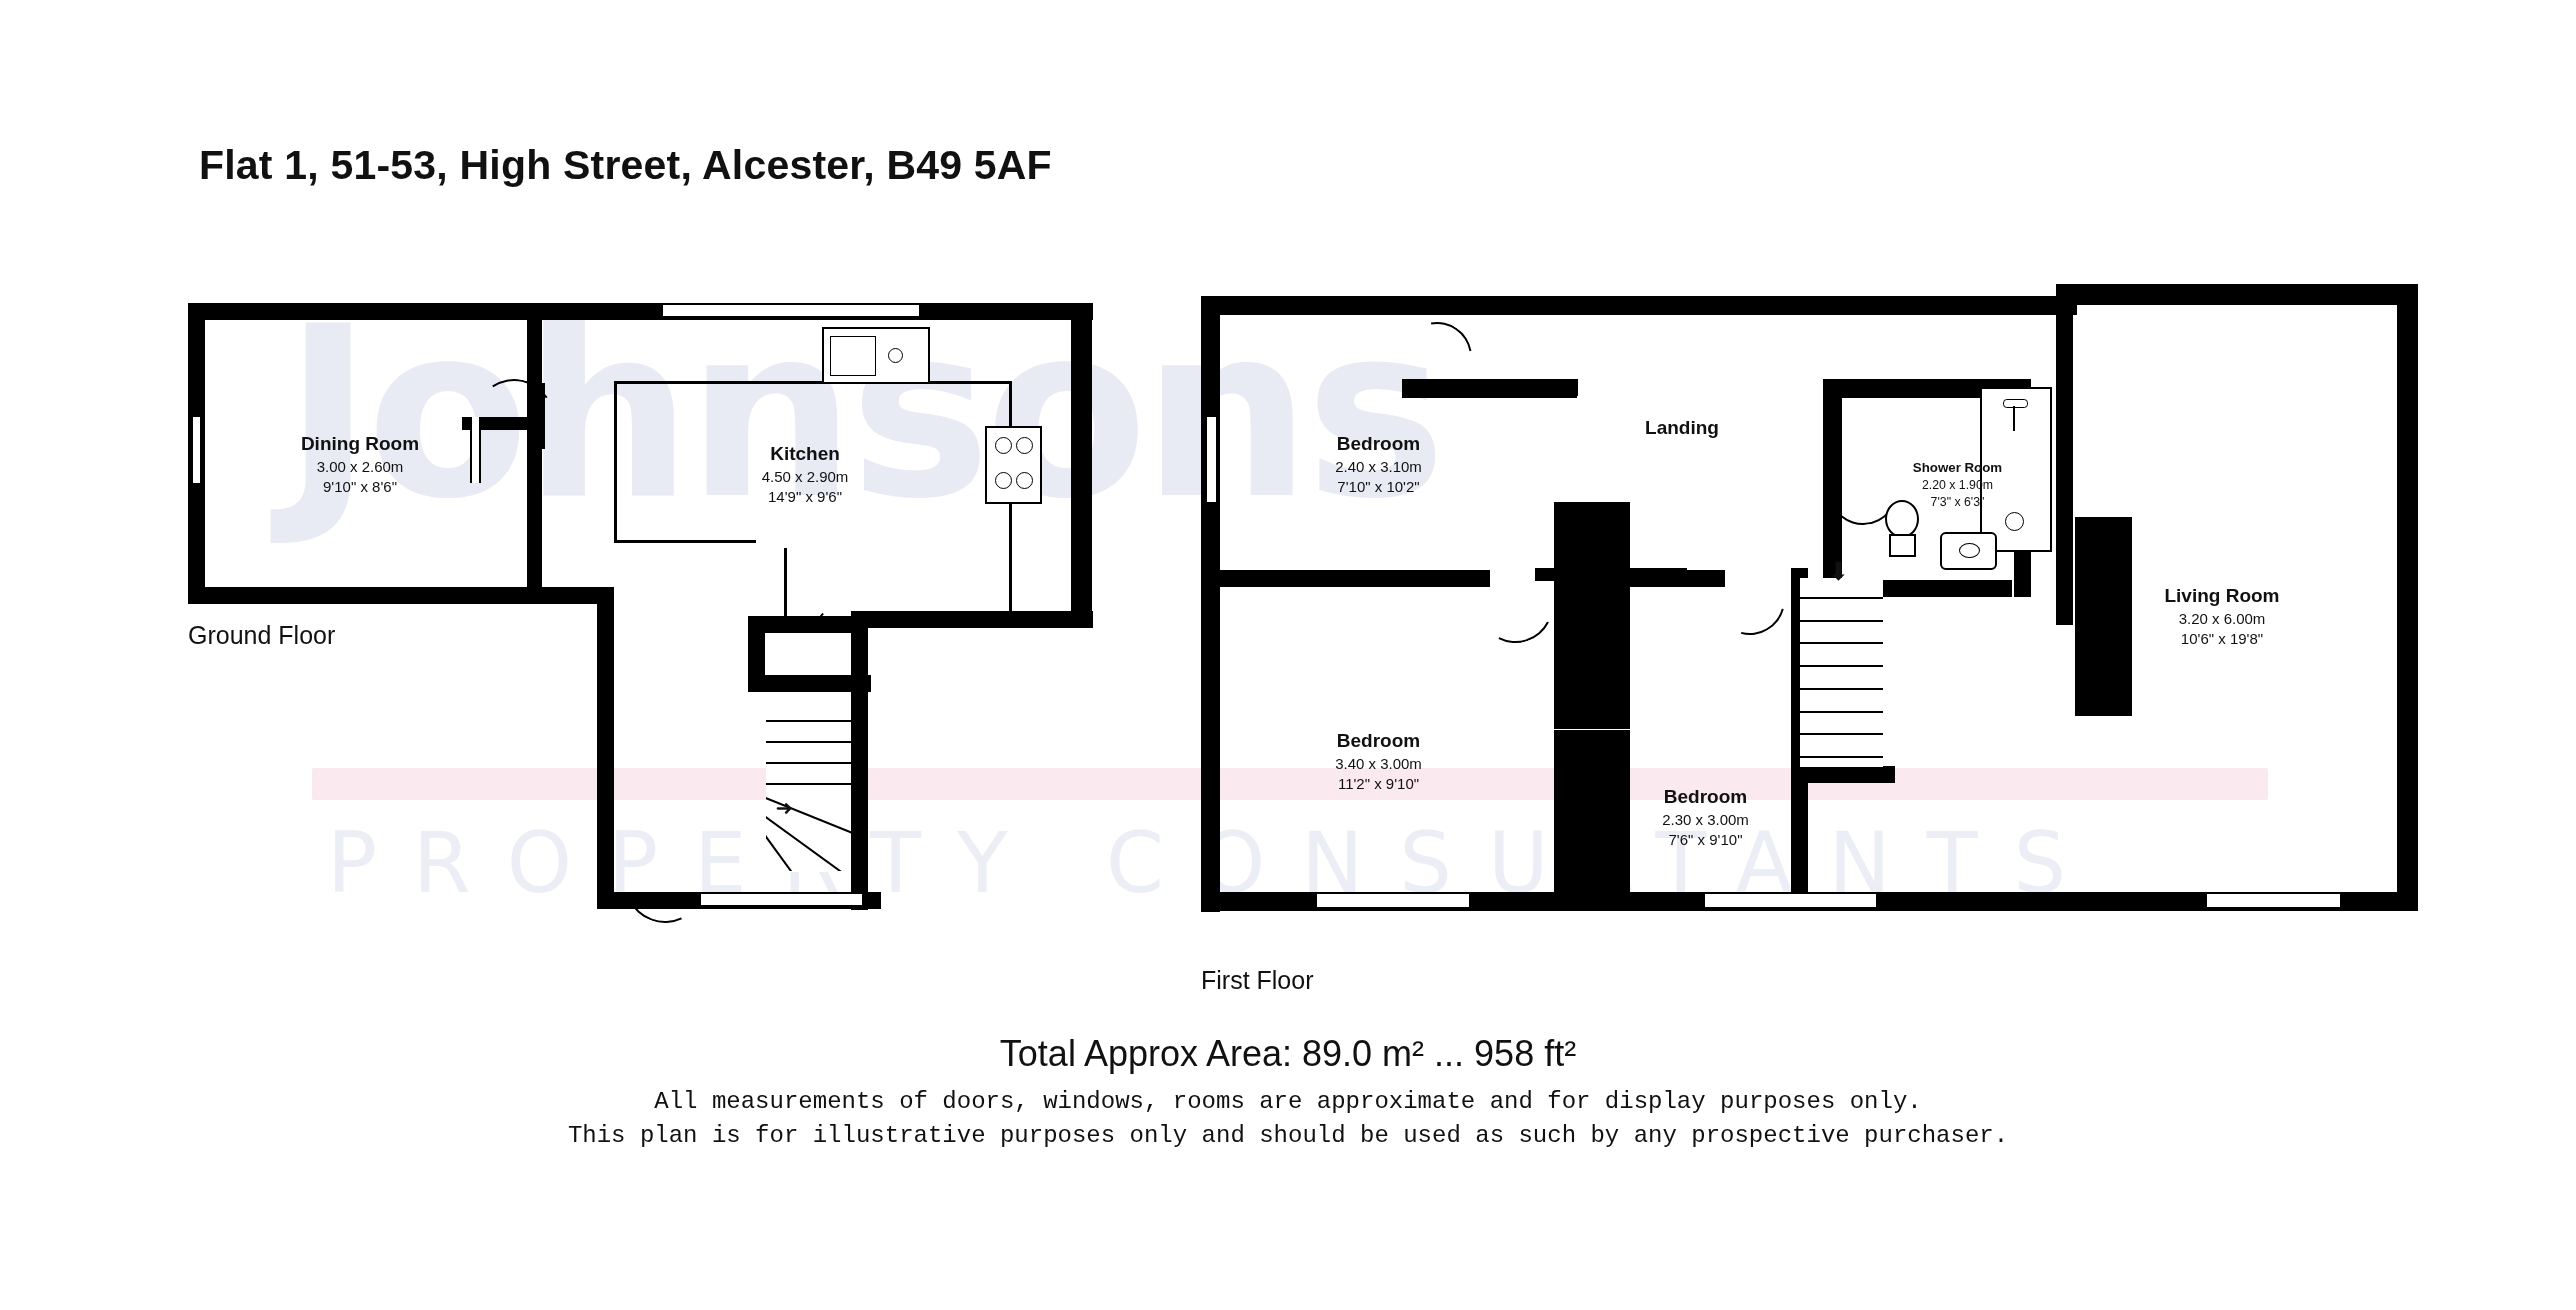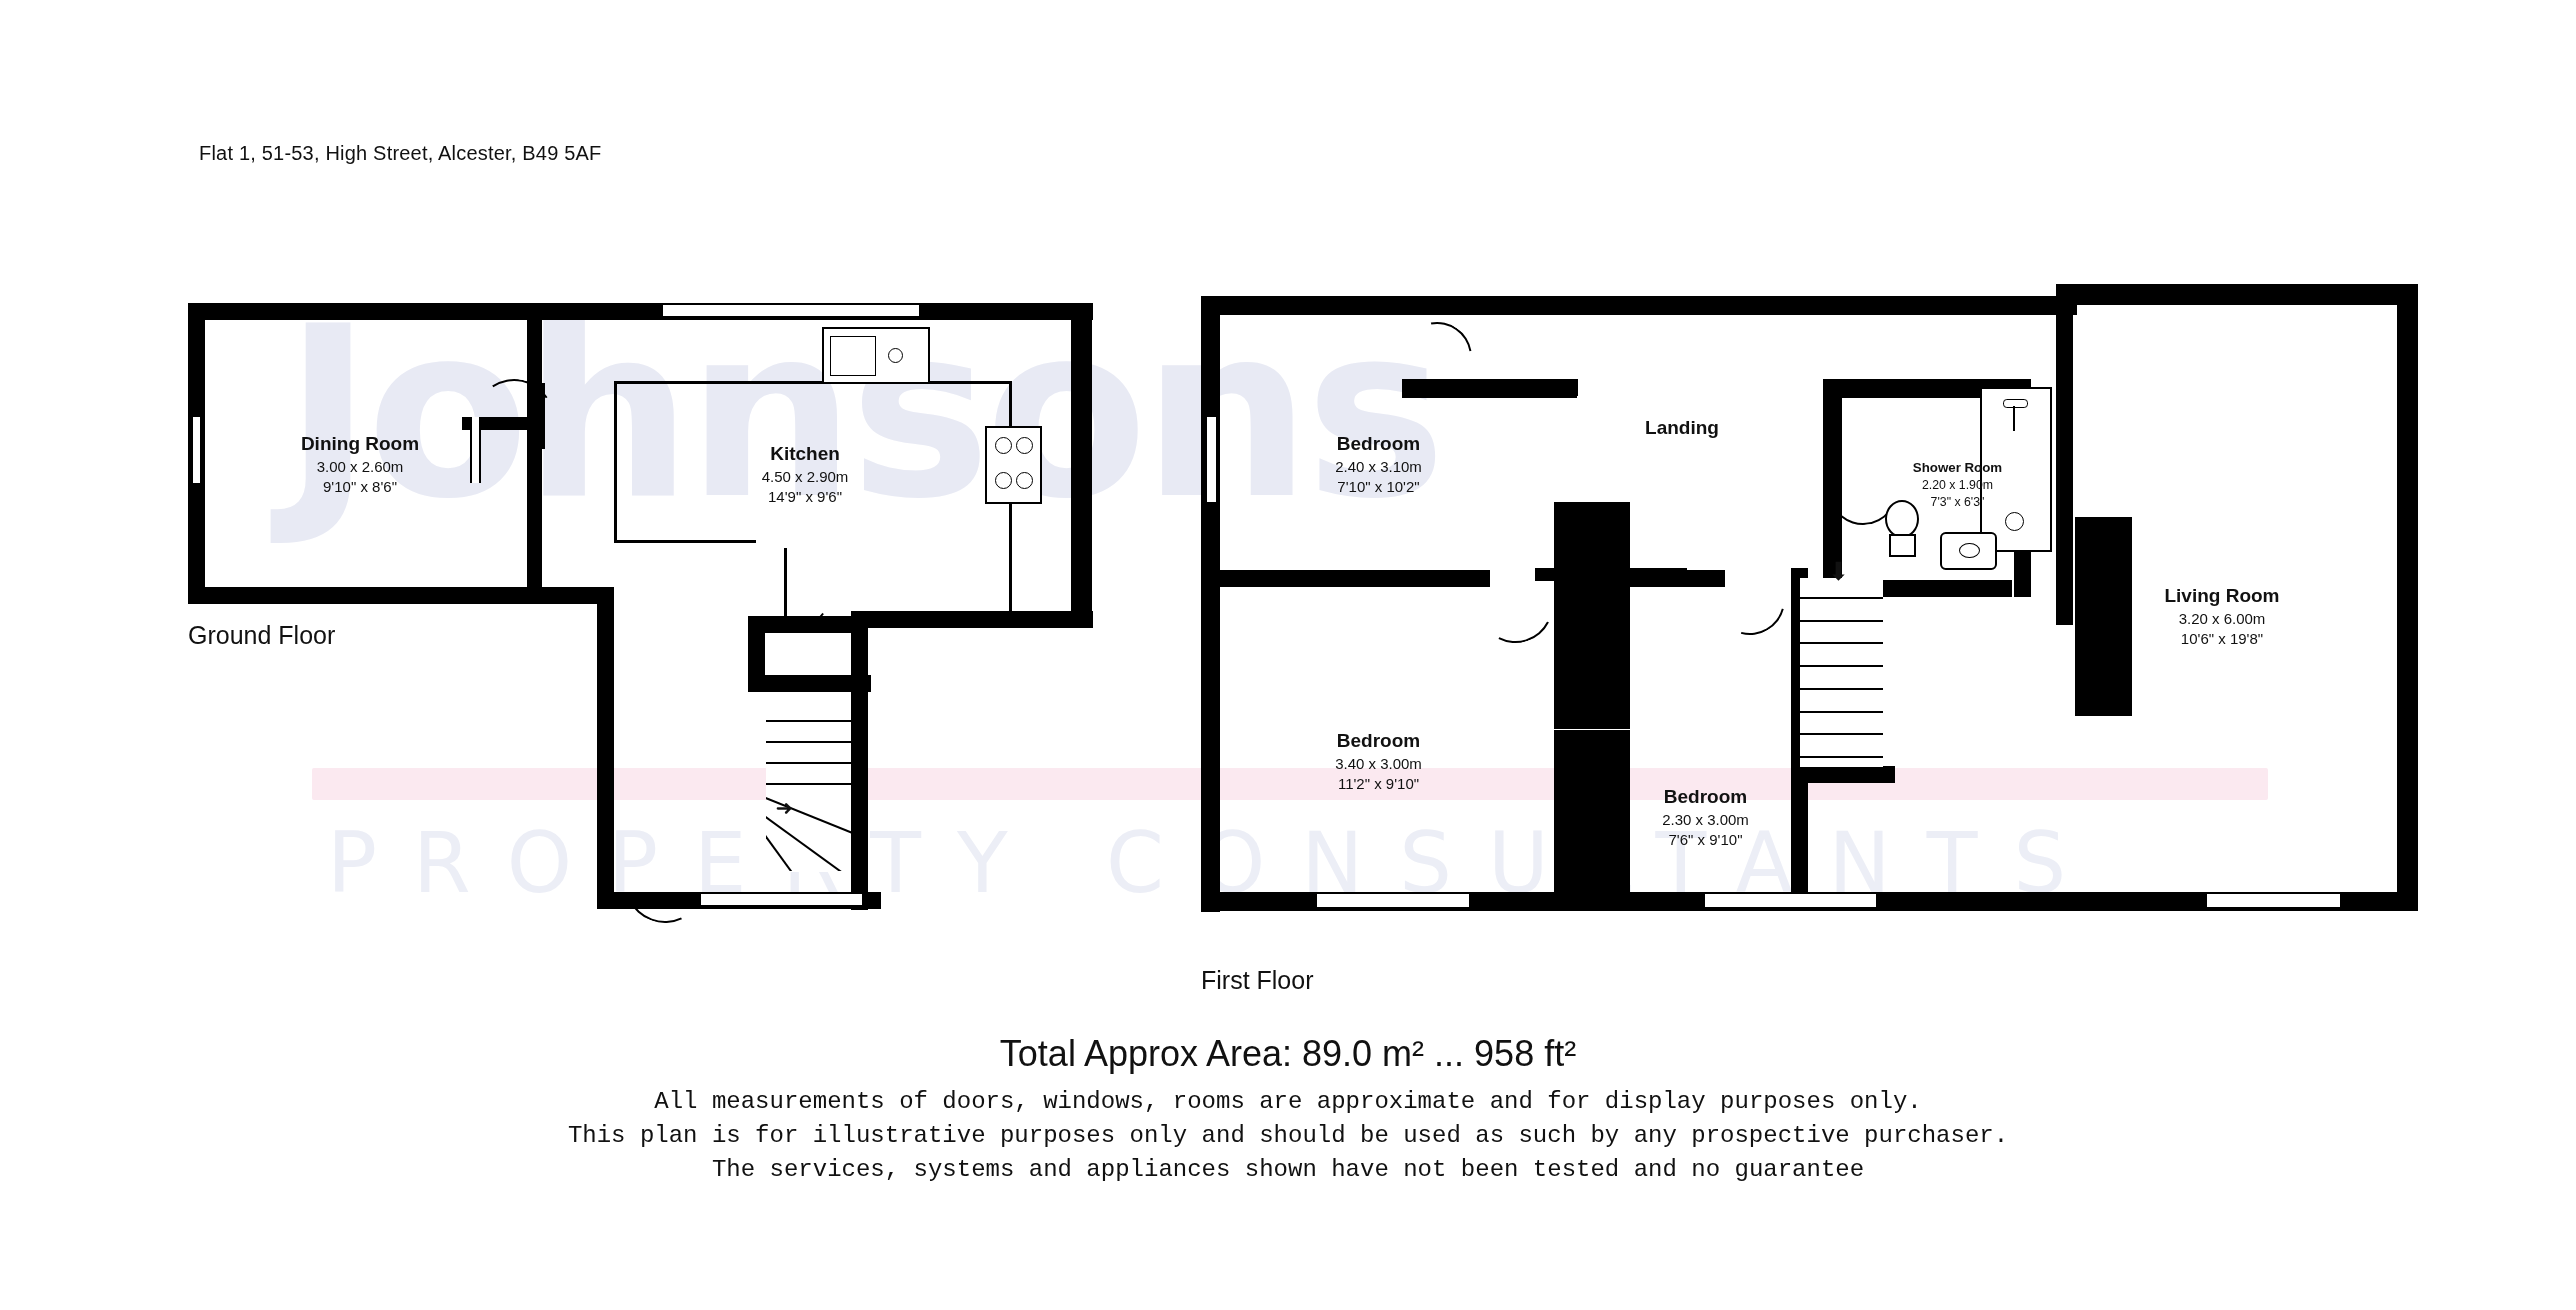--- a/index.html
+++ b/index.html
@@ -20,22 +20,22 @@
     left: 0; top: 0;
     width: 2576px;
     height: 1310px;
   }
 
   
   #title {
     position: absolute;
     left: 199px;
     top: 142px;
-    font-size: 20px;
-    font-weight: normal;
+    font-size: 41px;
+    font-weight: bold;
     letter-spacing: 0.2px;
     white-space: nowrap;
   }
 
   
   #watermark {
     position: absolute;
     left: 284px;
     top: 275px;
     width: 1999px;
@@ -318,17 +318,16 @@
       <span class="dm">2.30 x 3.00m</span>
       <span class="dm">7'6" x 9'10"</span>
     </div>
     <div class="floor-label" style="left:1201px; top:930px;margin-top:36px;">First Floor</div>
   </div>
 
   <div id="footer">
     <div id="total-area">Total Approx Area: 89.0 m² ... 958 ft²</div>
     <div class="disclaimer-line">All measurements of doors, windows, rooms are approximate and for display purposes only.</div>
     <div class="disclaimer-line">This plan is for illustrative purposes only and should be used as such by any prospective purchaser.</div>
-    <div class="disclaimer-line">The services, systems and appliances shown have not been tested and no guarantee</div>
   </div>
 
 </div>
 
 
 </body></html>

